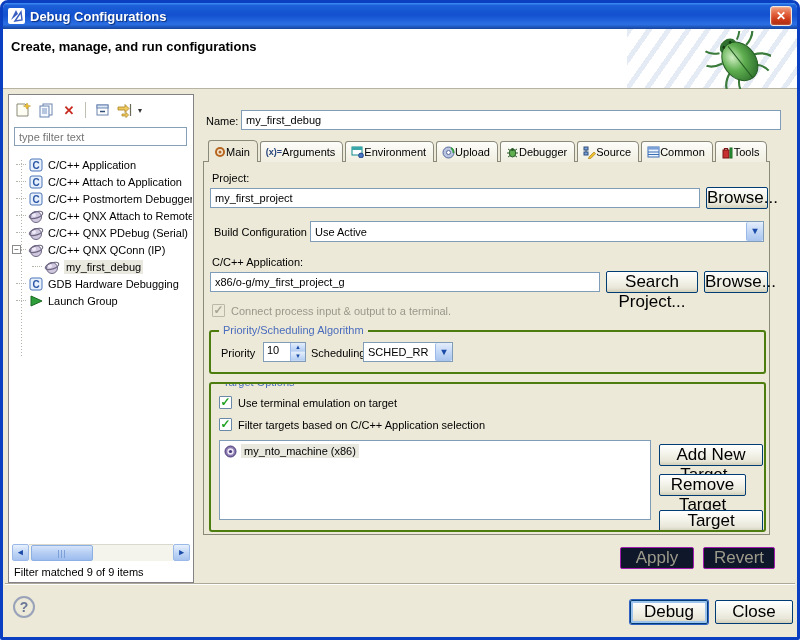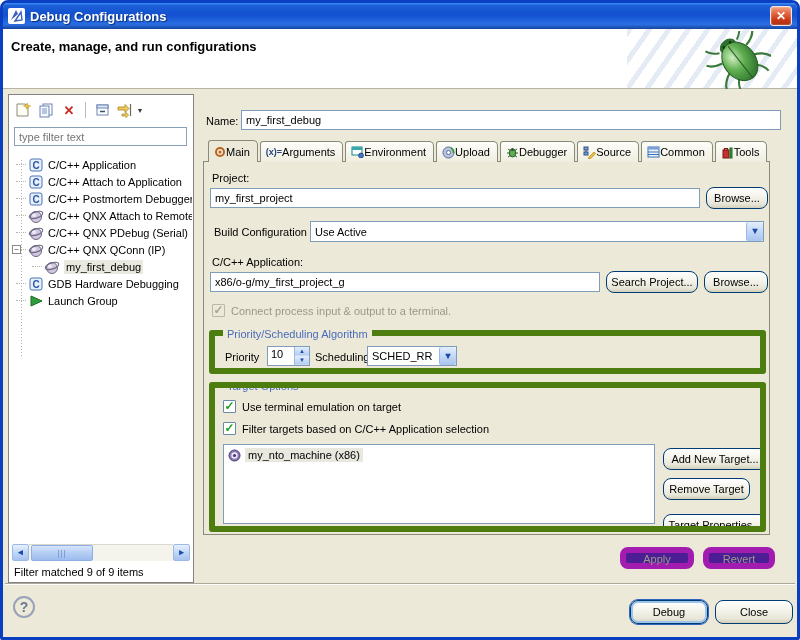--- a/index.html
+++ b/index.html
@@ -31,26 +31,26 @@
   .banner { position:absolute; left:0; top:26px; right:0; height:60px; background:#fff; border-bottom:1px solid #b8b4a4; }
   .banner .heading { position:absolute; left:8px; top:10px; font-size:13px; font-weight:bold; color:#000; }
   .banner .pattern {
     position:absolute; right:0; top:0; width:170px; height:100%;
     background:repeating-linear-gradient(125deg, rgba(180,198,224,.35) 0 5px, rgba(255,255,255,0) 5px 16px);
   }
   .banner svg.bug { position:absolute; right:26px; top:2px; }
 
   
   .btn {
-    position:absolute; border:1px solid #003c74; border-radius:8px;
+    position:absolute; border:1px solid #003c74; border-radius:2px;
     background:linear-gradient(180deg,#ffffff 0%,#f4f3ea 45%,#e8e6d8 80%,#d2cfba 100%);
-    font-size:11px; color:#000; text-align:center; cursor:pointer;
+    font-size:17px; color:#000; text-align:center; cursor:pointer;
   }
   .btn.disabled {
-    border:6px solid #a21caf; background:#4c1d95; color:#9c9a8a; cursor:default;
+    border:1px solid #a21caf; background:#0f172a; color:#9c9a8a; cursor:default;
   }
   .btn.default-btn { box-shadow:0 0 0 1px #2f62c4, inset 0 0 0 2px #9cc2ee; }
   .tfield {
     position:absolute; border:1px solid #7f9db9; background:#fff; font-size:11px; padding:2px 4px; color:#000;
   }
   .label { position:absolute; font-size:11px; color:#000; white-space:nowrap; }
   .xp-select { position:absolute; border:1px solid #7f9db9; background:#fff; display:flex; align-items:center; }
   .xp-select .val { flex:1; font-size:11px; padding:0 4px; white-space:nowrap; overflow:hidden; }
   .xp-select .drop {
     width:17px; align-self:stretch; border-left:1px solid #9ab8e8; border-radius:2px;
@@ -58,21 +58,21 @@
     color:#1a4ba8; font-size:10px; font-weight:bold; text-align:center; line-height:18px; cursor:pointer;
   }
   .checkbox { position:absolute; display:flex; align-items:center; gap:6px; cursor:pointer; }
   .checkbox .box {
     width:13px; height:13px; background:#fff; border:1px solid #6a88a8; border-radius:1px;
     color:#1fa11f; font-size:12px; font-weight:bold; line-height:11px; text-align:center;
   }
   .checkbox.disabled .box { background:#ece9d8; border-color:#bcb8a8; color:#a8a494; }
   .checkbox .cblabel { font-size:11px; }
   .checkbox.disabled .cblabel { color:#9a988a; }
-  .groupbox { position:absolute; border:6px solid #4d7c0f; border-radius:3px; }
+  .groupbox { position:absolute; border:2px solid #4d7c0f; border-radius:3px; }
   .groupbox .gtitle {
     position:absolute; top:-8px; left:8px; background:#ece9d8; padding:0 4px;
     font-size:11px; color:#4a6cbd;
   }
 
   
   .left-panel {
     position:absolute; left:5px; top:91px; width:186px; height:489px;
     background:#fff; border:1px solid #848284;
   }

